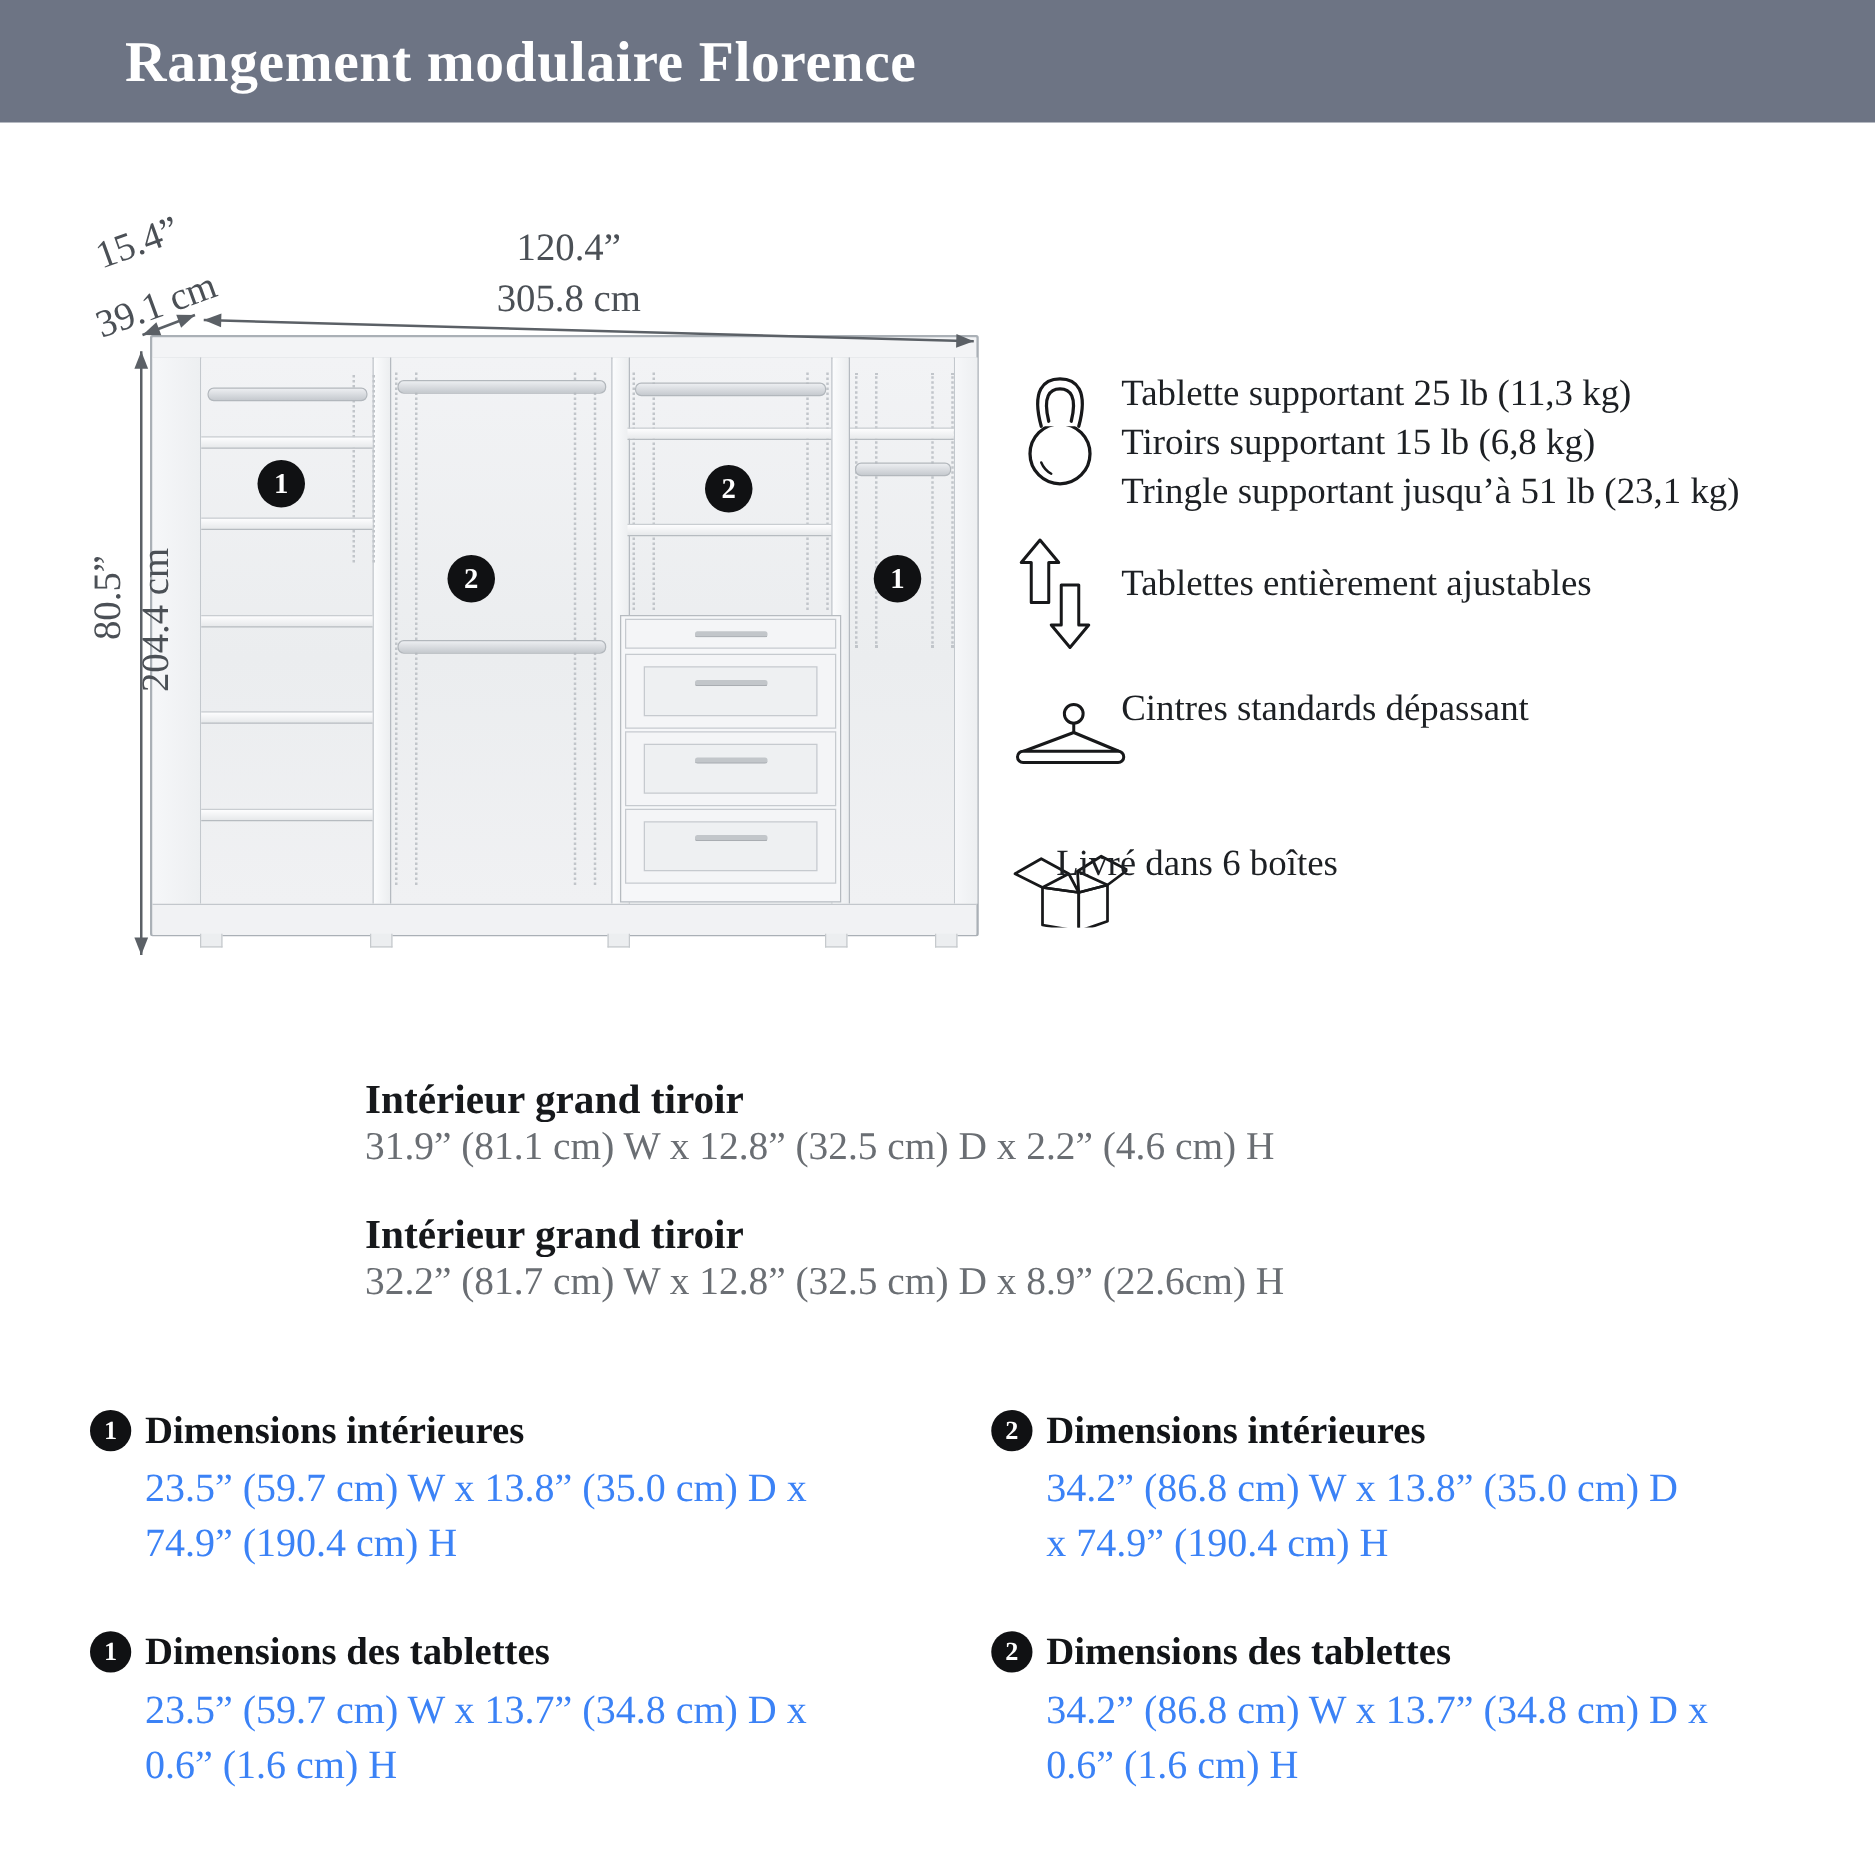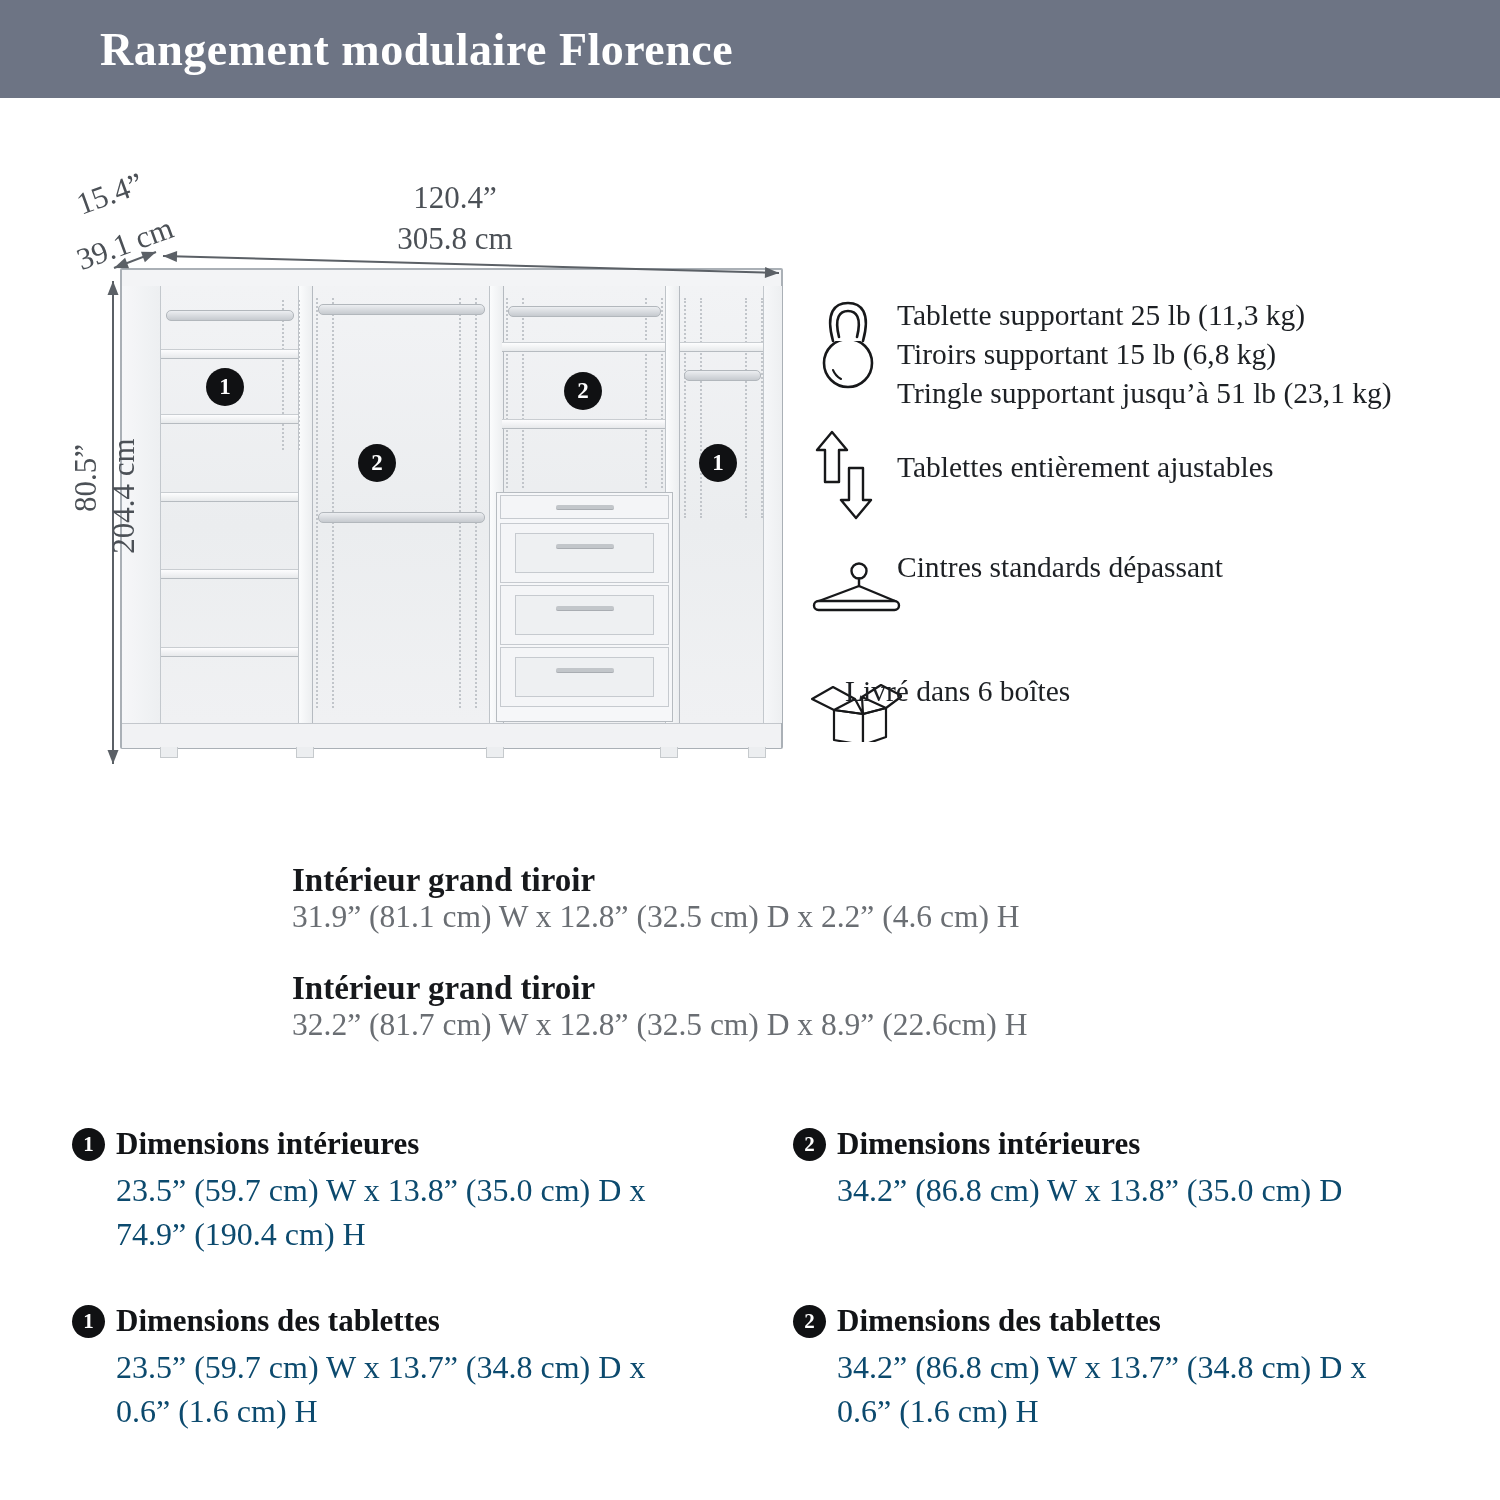--- a/index.html
+++ b/index.html
@@ -36,21 +36,21 @@
   
   .feat-text{color:#1d2024;font-size:29.5px;line-height:39px;white-space:nowrap;}
   .icon svg{display:block;}
   
   .spec-title{color:#17191c;font-size:33px;font-weight:600;white-space:nowrap;}
   .spec-dims{color:#6a6e73;font-size:31.5px;white-space:nowrap;}
   
   .badge{width:33px;height:33px;border-radius:50%;background:#101113;color:#fff;font-weight:700;
          font-size:21px;display:flex;align-items:center;justify-content:center;}
   .sec-title{color:#121417;font-size:31px;font-weight:600;white-space:nowrap;}
-  .sec-dims{color:#0c4a6e;font-size:32px;line-height:44px;white-space:nowrap;}
+  .sec-dims{color:#3b82f6;font-size:32px;line-height:44px;white-space:nowrap;}
 </style>
 </head>
 <body>
 
 <div id="page">
 
   <div id="header" class="abs">
     <div class="title">Rangement modulaire Florence</div>
   </div>
 
@@ -220,20 +220,21 @@
     <div>23.5” (59.7 cm) W x 13.8” (35.0 cm) D x</div>
     <div>74.9” (190.4 cm) H</div>
   </div>
 
   <div class="abs badge" style="left:793px;top:1128px;">
       <span>2</span>
     </div>
   <div class="abs sec-title" style="left:837px;top:1126px;">Dimensions intérieures</div>
   <div class="abs sec-dims" style="left:837px;top:1168px;">
     <div>34.2” (86.8 cm) W x 13.8” (35.0 cm) D</div>
+    <div>x 74.9” (190.4 cm) H</div>
   </div>
 
   <div class="abs badge" style="left:72px;top:1305px;">
       <span>1</span>
     </div>
   <div class="abs sec-title" style="left:116px;top:1303px;">Dimensions des tablettes</div>
   <div class="abs sec-dims" style="left:116px;top:1345px;">
     <div>23.5” (59.7 cm) W x 13.7” (34.8 cm) D x</div>
     <div>0.6” (1.6 cm) H</div>
   </div>

